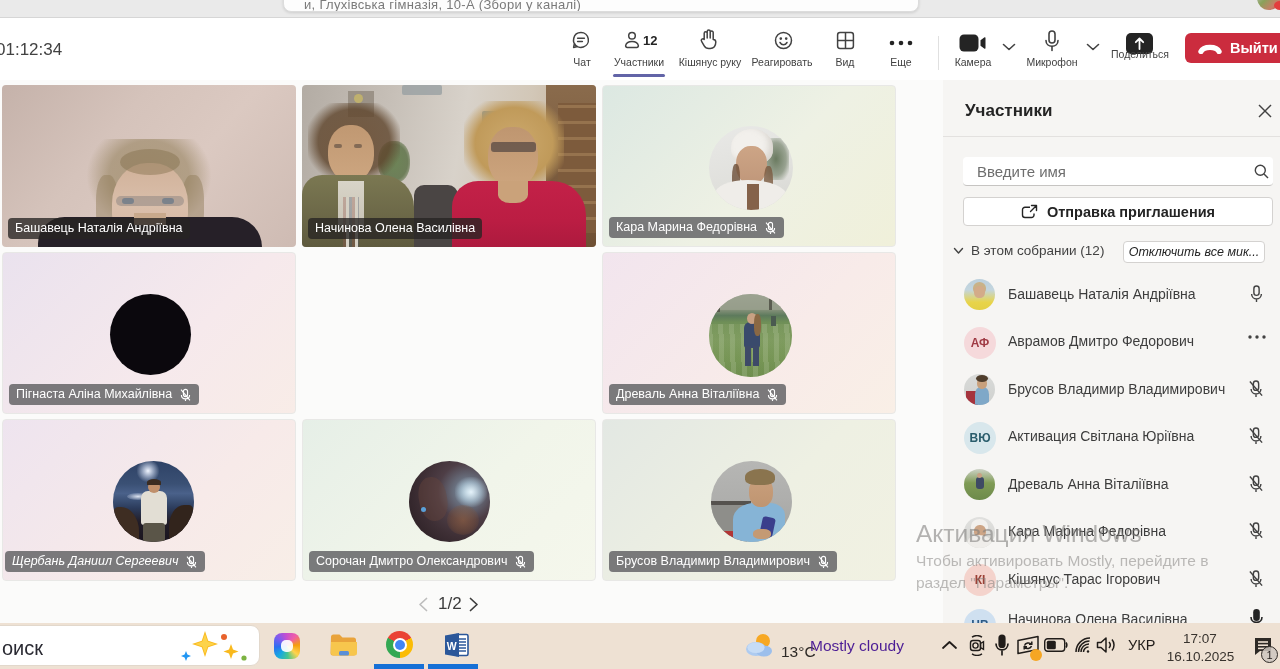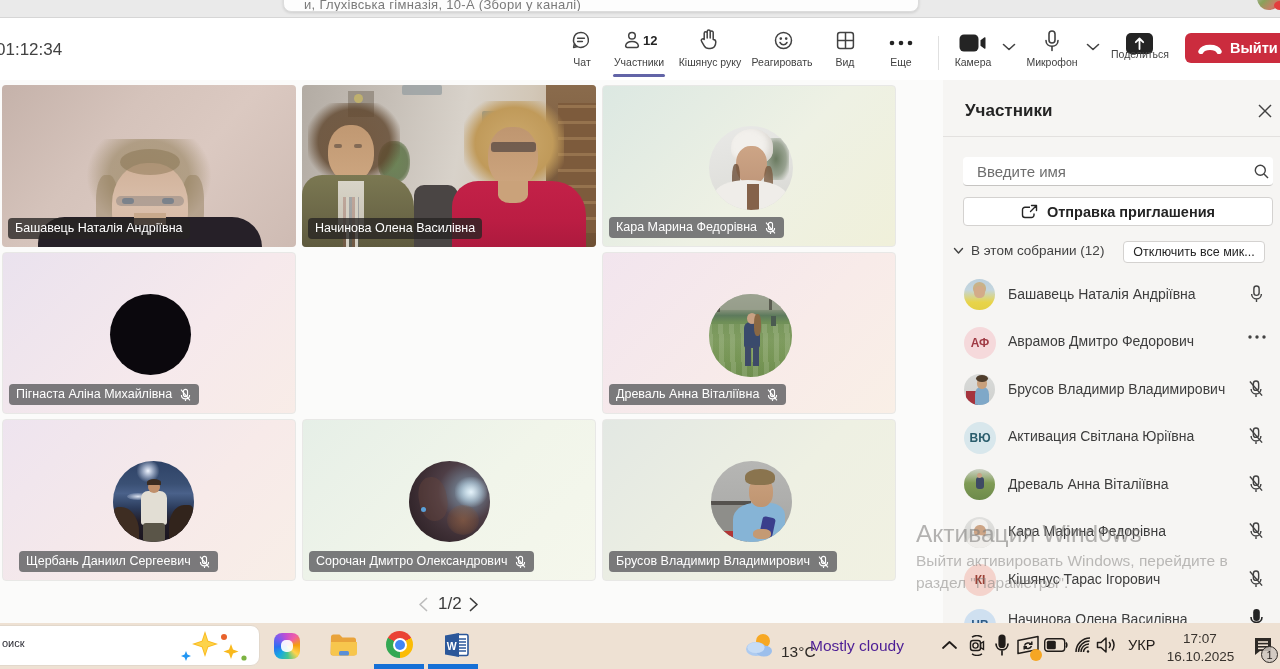--- a/index.html
+++ b/index.html
@@ -241,21 +241,21 @@
       <div class="abs" style="left:0;top:0;width:81px;height:81px;background:linear-gradient(180deg,#2e4266 0%,#3a5074 28%,#4a618a 40%,#3c5176 48%,#2c3c5c 58%,#221d28 75%,#1a141e 100%);"></div>
       <div class="abs" style="left:22px;top:0px;width:26px;height:22px;background:radial-gradient(circle at 50% 45%,rgba(240,245,255,1) 0%,rgba(215,225,245,0.6) 30%,rgba(200,212,235,0) 65%);"></div>
       <div class="abs" style="left:14px;top:32px;width:22px;height:7px;border-radius:50%;background:radial-gradient(ellipse,rgba(235,240,250,0.9) 0%,rgba(210,220,240,0.3) 60%,rgba(210,220,240,0) 100%);"></div>
       <div class="abs" style="left:0px;top:46px;width:26px;height:35px;background:#3e2d22;border-radius:20% 70% 0 0;"></div>
       <div class="abs" style="left:56px;top:44px;width:25px;height:37px;background:#32241c;border-radius:60% 20% 0 0;"></div>
       <div class="abs" style="left:28px;top:30px;width:26px;height:34px;background:#e2ded4;border-radius:7px 7px 3px 3px;"></div>
       <div class="abs" style="left:35px;top:20px;width:12px;height:12px;border-radius:50%;background:#c0906c;"></div>
       <div class="abs" style="left:34px;top:18px;width:14px;height:6px;background:#3a2c22;border-radius:50% 50% 0 0;"></div>
       <div class="abs" style="left:30px;top:62px;width:22px;height:19px;background:#5a5548;border-radius:3px;"></div>
     </div>
-    <div class="tag taggrey" style="left:16px;bottom:8px;">Щербань Даниил Сергеевич
+    <div class="tag taggrey" style="left:2px;bottom:8px;font-style:italic;">Щербань Даниил Сергеевич
       <svg width="13" height="14" viewBox="0 0 16 17" fill="none" stroke="#fff" stroke-width="1.4">
           <rect x="5.5" y="1.5" width="5" height="9" rx="2.5"></rect>
           <path d="M3 8.5 c0 3 2.2 4.8 5 4.8 s5-1.8 5-4.8"></path>
           <line x1="8" y1="13.6" x2="8" y2="16"></line>
           <line x1="2.5" y1="2" x2="13.5" y2="15"></line>
         </svg>
     </div>
   </div>
 
   <div class="tile" style="left:302px;top:419px;background:linear-gradient(135deg,#e6efe7 0%,#f1f5ea 55%,#f5f7ec 100%);">
@@ -338,21 +338,21 @@
       </svg>
       <span style="font-size:14.5px;font-weight:bold;color:#242424;">Отправка приглашения</span>
     </div>
 
     <div class="abs" style="left:10px;top:167px;">
       <svg width="11" height="8" viewBox="0 0 11 8" fill="none" stroke="#424242" stroke-width="1.4">
           <path d="M1.5 1.5 L5.5 6 L9.5 1.5" stroke-linecap="round" stroke-linejoin="round"></path>
         </svg>
     </div>
     <div class="abs" style="left:28px;top:163px;font-size:13.5px;color:#424242;">В этом собрании (12)</div>
-    <div class="abs" style="left:180px;top:161px;width:142px;height:22px;background:#fff;border:1px solid #d4d2d0;border-radius:4px;display:flex;align-items:center;justify-content:center;">
+    <div class="abs" style="left:180px;top:161px;width:142px;height:22px;background:#fff;border:1px solid #d4d2d0;border-radius:4px;display:flex;align-items:center;justify-content:center;font-style:italic;">
       <span style="font-size:12.5px;color:#242424;">Отключить все мик...</span>
     </div>
 
     <div class="abs" style="left:21px;top:199px;width:31px;height:31px;border-radius:50%;overflow:hidden;">
       <div class="abs" style="left:0;top:0;width:31px;height:31px;background:linear-gradient(180deg,#bcd0dc 0%,#c3d5de 35%,#e8d44a 75%,#e3cf46 100%);"></div>
       <div class="abs" style="left:9px;top:3px;width:13px;height:12px;background:#c9b288;border-radius:50% 50% 42% 42%;"></div>
       <div class="abs" style="left:10px;top:7px;width:11px;height:12px;border-radius:45%;background:#d3ab89;"></div>
     </div>
     <div class="row-name" style="top:206px;">Башавець Наталія Андріївна</div>
     <div class="abs" style="left:306px;top:205px;">
@@ -446,27 +446,27 @@
     <div class="abs" style="left:307px;top:529px;">
       <svg width="13" height="18" viewBox="0 0 13 18">
           <rect x="3.2" y="0" width="6.6" height="12" rx="3.3" fill="#242424"></rect>
           <path d="M1 8 c0 3.4 2.5 5.4 5.5 5.4 s5.5-2 5.5-5.4" fill="none" stroke="#242424" stroke-width="1.6"></path>
           <line x1="6.5" y1="13.8" x2="6.5" y2="17" stroke="#242424" stroke-width="1.6"></line>
         </svg>
     </div>
   </div>
 
   <div class="abs" style="left:916px;top:520px;color:rgba(128,126,124,0.58);font-size:24.5px;z-index:30;white-space:nowrap;">Активация Windows</div>
-  <div class="abs" style="left:916px;top:552px;color:rgba(128,126,124,0.52);font-size:15.5px;z-index:30;white-space:nowrap;">Выйти активировать Windows, перейдите в</div>
+  <div class="abs" style="left:916px;top:552px;color:rgba(128,126,124,0.52);font-size:15.5px;z-index:30;white-space:nowrap;">Чтобы активировать Mostly, перейдите в</div>
   <div class="abs" style="left:916px;top:574px;color:rgba(128,126,124,0.52);font-size:15.5px;z-index:30;white-space:nowrap;">раздел "Параметры".</div>
 
   <div id="taskbar" class="abs" style="left:0;top:623px;width:1280px;height:46px;background:#eee1d3;z-index:40;overflow:hidden;">
 
     <div class="abs" style="left:-16px;top:2px;width:276px;height:41px;background:#fff;border:1px solid #e2d8cc;border-radius:9px;"></div>
-    <div class="abs" style="left:2px;top:14px;font-size:11px;color:#2b2b33;">оиск</div>
+    <div class="abs" style="left:2px;top:14px;font-size:20px;color:#2b2b33;">оиск</div>
 
     <svg class="abs" style="left:178px;top:6px;" width="74" height="34" viewBox="0 0 74 34">
       <path d="M27 2 L30.2 11.8 L40 15 L30.2 18.2 L27 28 L23.8 18.2 L14 15 L23.8 11.8 Z" fill="#f9b91d"></path>
       <path d="M27 5 L29.6 12.4 L37 15 L29.6 17.6 L27 25 L24.4 17.6 L17 15 L24.4 12.4 Z" fill="#fdd34a"></path>
       <path d="M53 15 L55 20.5 L60.5 22.5 L55 24.5 L53 30 L51 24.5 L45.5 22.5 L51 20.5 Z" fill="#f9b91d"></path>
       <path d="M8 22 L9.4 25.6 L13 27 L9.4 28.4 L8 32 L6.6 28.4 L3 27 L6.6 25.6 Z" fill="#2196f3"></path>
       <circle cx="46" cy="8" r="3" fill="#e8622c"></circle>
       <circle cx="66" cy="29" r="2.6" fill="#7cb342"></circle>
     </svg>
 

